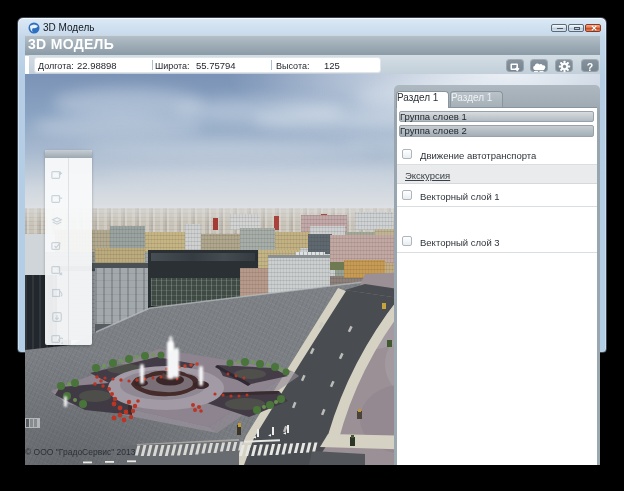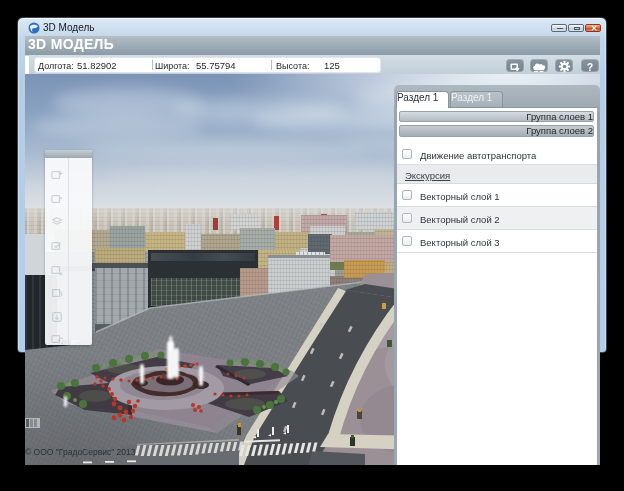--- a/index.html
+++ b/index.html
@@ -58,21 +58,21 @@
 .lic{position:absolute;left:6px;width:12px;height:12px;opacity:.5}
 
 #panel{position:absolute;left:369px;top:50.5px;width:206px;height:380px;
  background:linear-gradient(#aeb8c0,#99a5ae 30px,#9ca8b0);border-radius:5px 5px 0 0}
 .tab{position:absolute;top:6px;height:17px;border:1px solid #8a949c;border-bottom:none;
  border-radius:4px 4px 0 0;font-size:10px;text-align:left;padding-top:0}
 #tab1{left:2px;width:53px;background:#fff;color:#2b3238;z-index:2}
 #tab2{left:56px;width:53px;height:16px;background:linear-gradient(#bac3c9,#a4afb7);color:#eef1f3}
 #pbody{position:absolute;left:3px;top:22px;width:200px;height:358px;background:#fff;border-top:1px solid #8a949c}
 .gbtn{position:absolute;left:2px;width:195px;height:11px;border:1px solid #99a2a9;border-radius:2px;
- font-size:9.5px;text-align:right;color:#23282d;line-height:10px}
+ font-size:9.5px;text-align:left;color:#23282d;line-height:10px}
 #gb1{top:3px;background:linear-gradient(#d6dbde,#b3bcc2)}
 #gb2{top:17px;height:12px;background:linear-gradient(#c7cdd2,#a3aeb6)}
 .prow{position:absolute;left:0;width:200px;font-size:9.5px;color:#2e343a}
 .cb{position:absolute;left:5px;top:6px;width:10px;height:10px;border:1px solid #aeb6bc;border-radius:2px;
  background:linear-gradient(#fff,#e9edf0)}
 .plabel{position:absolute;left:23px;top:7px}
 </style></head>
 <body>
 <div id="win">
   <svg id="ticon" viewBox="0 0 12 12">
@@ -91,21 +91,21 @@
         <div class="xx">✕</div>
       </div>
   </div>
   <div id="content">
     <div id="hdr">
         <span>3D МОДЕЛЬ</span>
       </div>
     <div id="tbar">
       <div id="tstrip">
         <span class="tl" style="left:3px">Долгота:</span>
-          <span style="left:42px">51.82902</span>
+          <span style="left:42px">22.98898</span>
         <div class="tsep" style="left:117px"></div>
         <span class="tl" style="left:120px">Широта:</span>
           <span style="left:161px">55.75794</span>
         <div class="tsep" style="left:236px"></div>
         <span class="tl" style="left:241px">Высота:</span>
           <span style="left:289px">125</span>
       </div>
       <div class="tb" style="left:477px"><svg width="13" height="11" viewBox="0 0 13 11" style="margin-top:1px">
             <rect x="1.5" y="1.5" width="7.5" height="6.5" rx="1" fill="#fff"></rect>
             <rect x="3" y="3" width="4.5" height="3.5" fill="#7d8c98"></rect>
@@ -483,24 +483,20 @@
             <div style="position:absolute;left:8px;top:5px;text-decoration:underline;color:#3a4046">Экскурсия</div>
           </div>
           <div class="prow" style="top:35px;height:22px;border-bottom:1px solid #dadee1">
             <div class="cb"></div>
             <div class="plabel">Движение автотранспорта</div>
           </div>
           <div class="prow" style="top:76px;height:23px;border-bottom:1px solid #dadee1">
             <div class="cb"></div>
             <div class="plabel">Векторный слой 1</div>
           </div>
-          <div class="prow" style="top:99px;height:23px;background:#eef0f2;border-bottom:1px solid #dadee1">
-            <div class="cb"></div>
-            <div class="plabel">Векторный слой 2</div>
-          </div>
           <div class="prow" style="top:122px;height:23px;border-bottom:1px solid #dadee1">
             <div class="cb"></div>
             <div class="plabel">Векторный слой 3</div>
           </div>
         </div>
       </div>
   </div>
 </div>
 
 </body></html>

